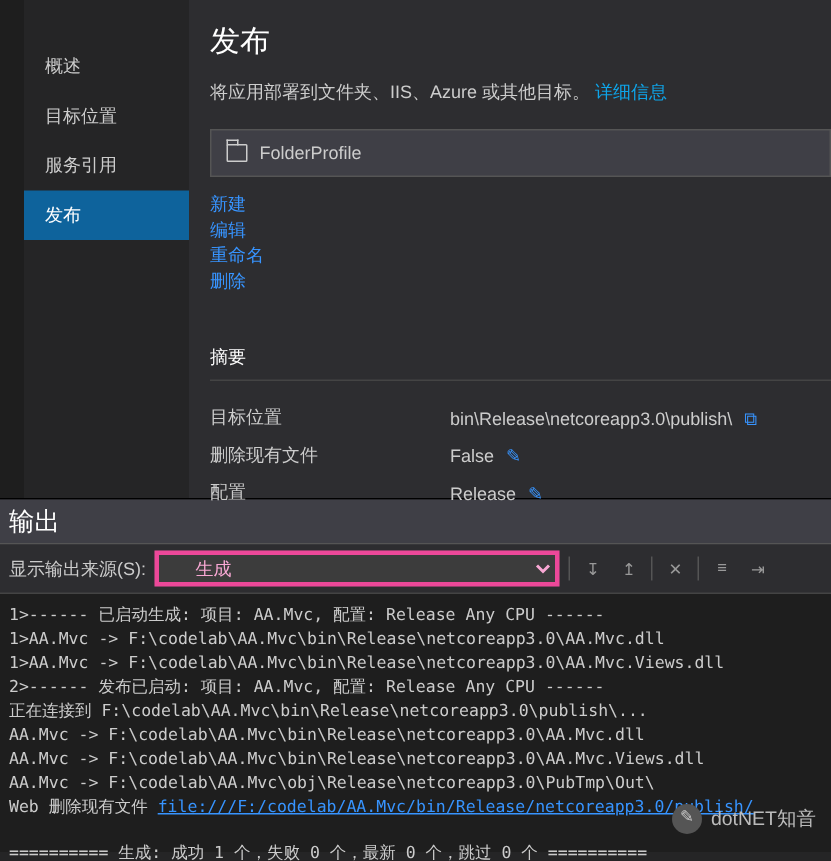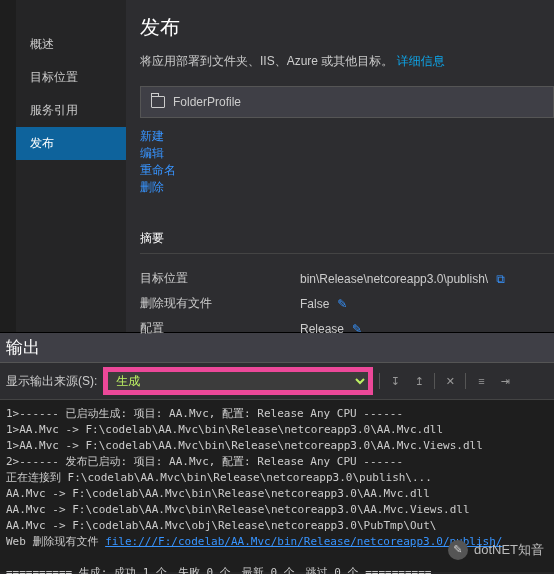--- a/index.html
+++ b/index.html
@@ -133,24 +133,24 @@
 .output-toolbar {
   background: #2d2d30;
   display: flex;
   align-items: center;
   padding: 4px 6px;
   gap: 6px;
   border-bottom: 1px solid #444;
 }
 .output-toolbar select {
   background: #3c3c3c;
-  border: 5px solid #ec4899;
-  color: #bef264;
-  font-size: 12px;
-  padding: 1px 4px;
+  border: 3px solid #ec4899;
+  color: #f9a8d4;
+  font-size: 12px;
+  padding: 1px 20px;
   width: 270px;
 }
 .tb-spacer { flex: 1; }
 .tb-btn {
   width: 18px;
   height: 18px;
   display: flex;
   align-items: center;
   justify-content: center;
   color: #999;

